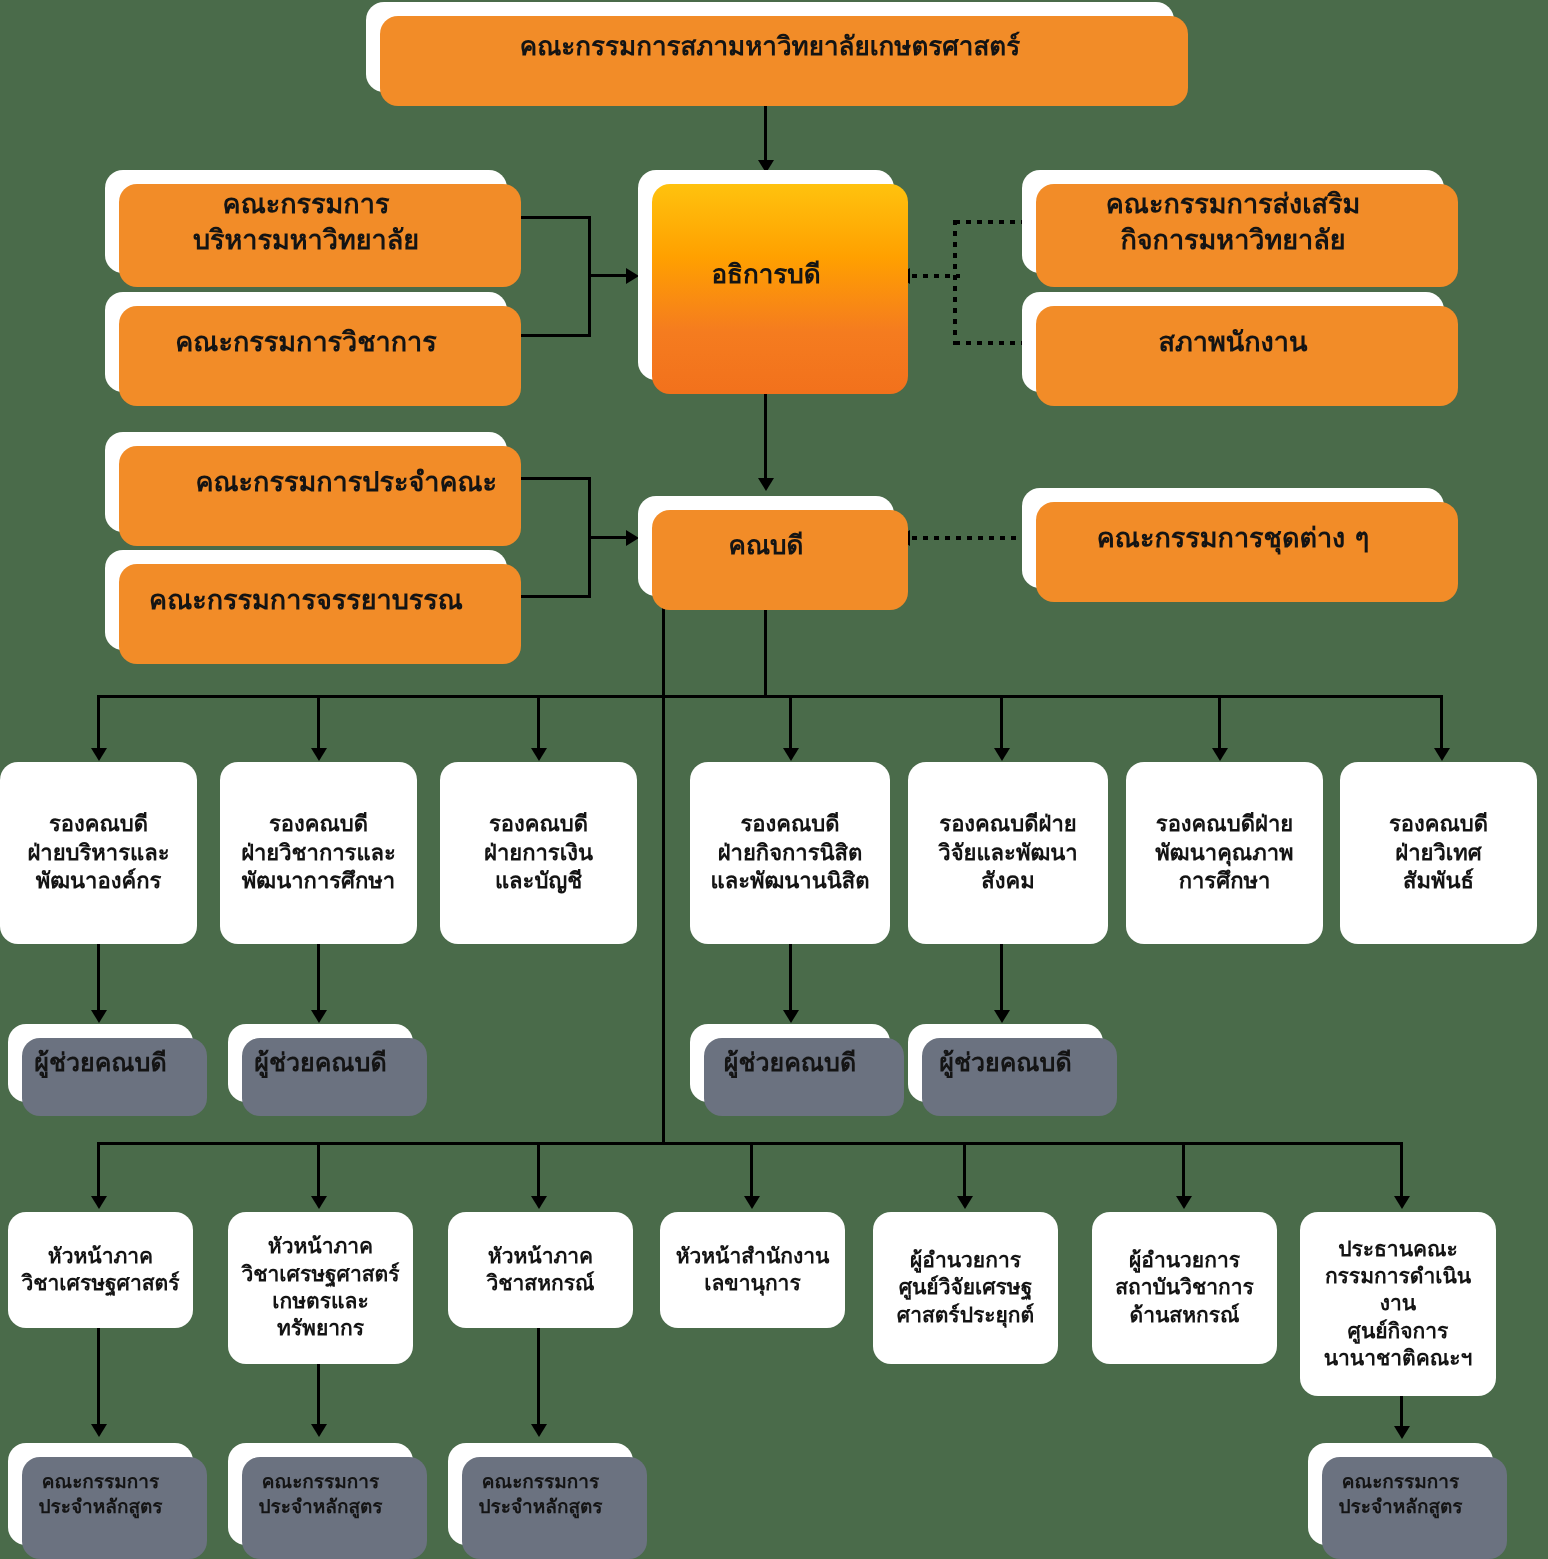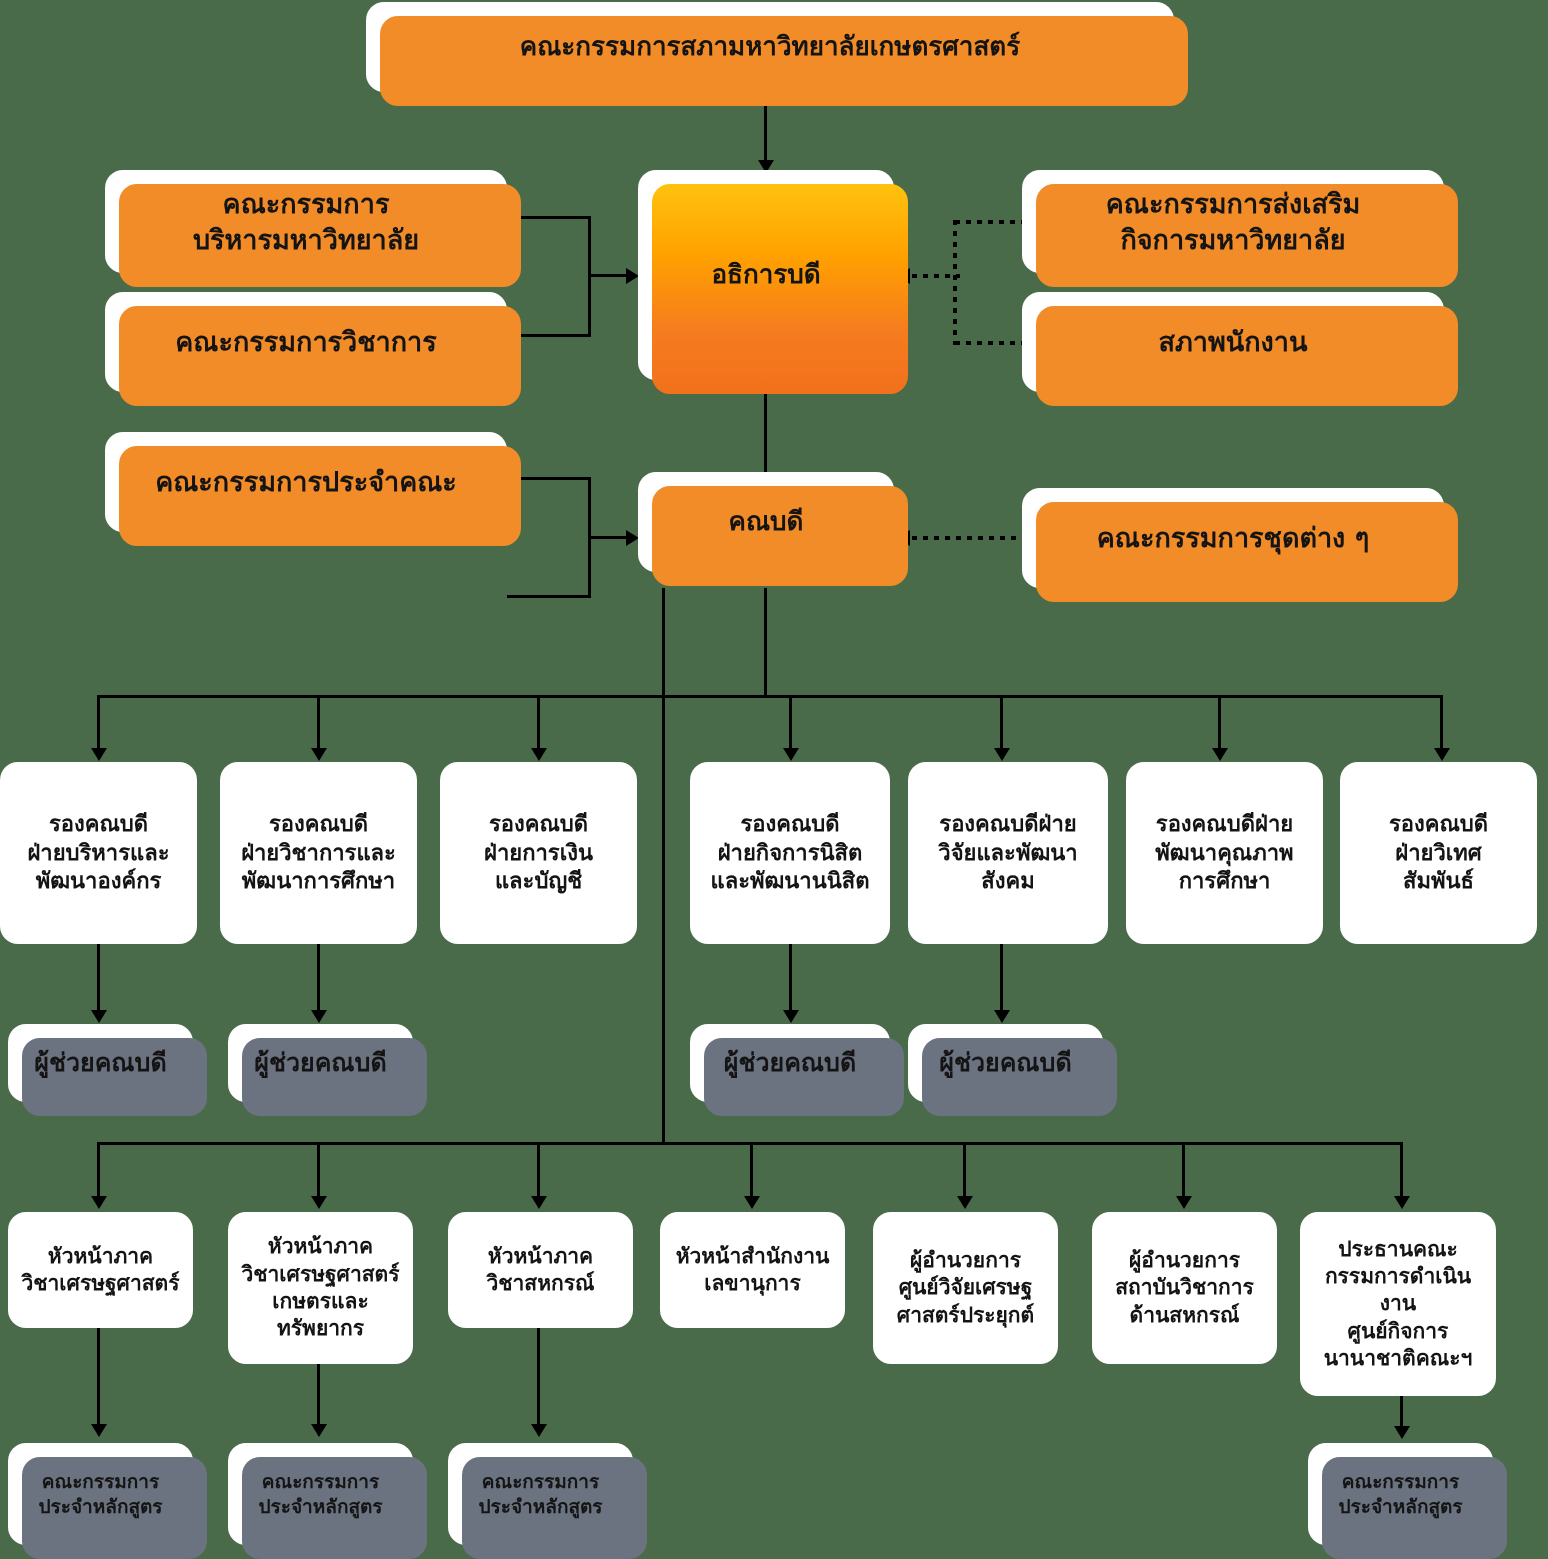--- a/index.html
+++ b/index.html
@@ -144,26 +144,29 @@
 
   <div class="dot-h" style="left:955px; top:220px; width:72px; height:4px;"></div>
   <div class="dot-h" style="left:955px; top:341px; width:72px; height:4px;"></div>
   <div class="dot-v" style="left:953px; top:220px; width:4px; height:125px;"></div>
   <div class="dot-h" style="left:912px; top:274px; width:48px; height:4px;"></div>
   <div class="arrow-left" style="left:897px; top:268px;"></div>
 
   <div class="ln v" style="left:764px; top:380px; width:3px; height:105px;"></div>
   <div class="arrow-down" style="left:758px; top:478px;"></div>
 
-  <div class="node shadow-orange fs-27" style="left:105px; top:432px; width:402px; height:100px;">
+  <div class="node shadow-orange fs-27" style="left:105px; top:432px; width:402px; height:100px;text-align:right;">
     <span class="txt">คณะกรรมการประจำคณะ</span>
   </div>
 
-
-  <div class="node shadow-orange fs-30" style="left:638px; top:472px; width:256px; height:100px;font-family:Liberation Serif, serif;">
+  <div class="node shadow-orange fs-27" style="left:105px; top:550px; width:402px; height:100px;">
+    <span class="txt">คณะกรรมการจรรยาบรรณ</span>
+  </div>
+
+  <div class="node shadow-orange fs-30" style="left:638px; top:496px; width:256px; height:100px;font-family:Liberation Serif, serif;">
     <span class="txt">คณบดี</span>
   </div>
 
   <div class="node shadow-orange fs-27" style="left:1022px; top:488px; width:422px; height:100px;">
     <span class="txt">คณะกรรมการชุดต่าง ๆ</span>
   </div>
 
   <div class="ln h" style="left:507px; top:477px; width:84px; height:3px;"></div>
   <div class="ln h" style="left:507px; top:595px; width:84px; height:3px;"></div>
   <div class="ln v" style="left:588px; top:477px; width:3px; height:121px;"></div>

